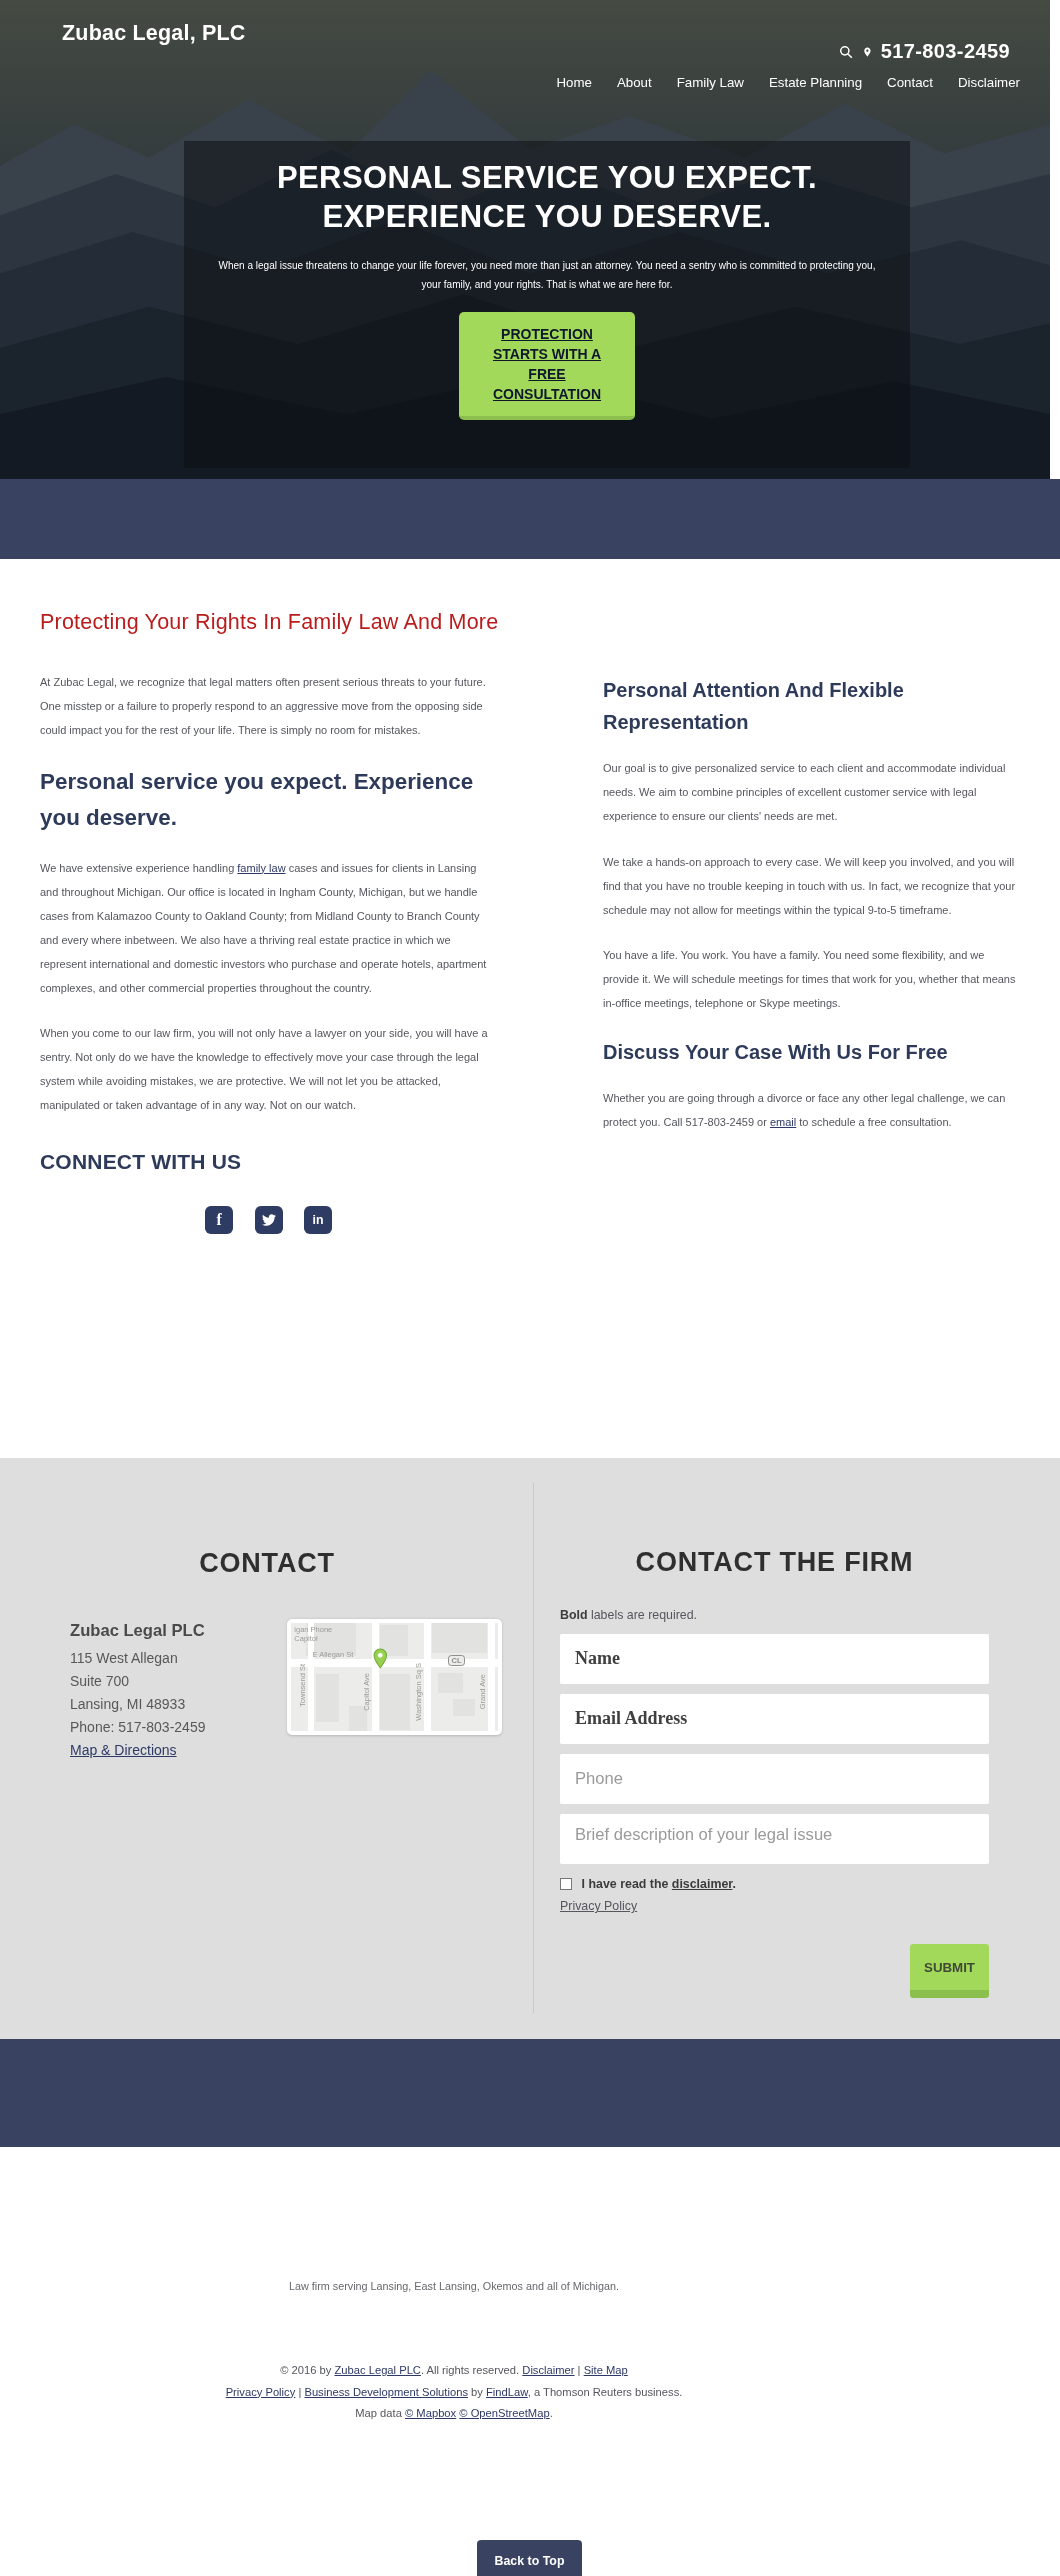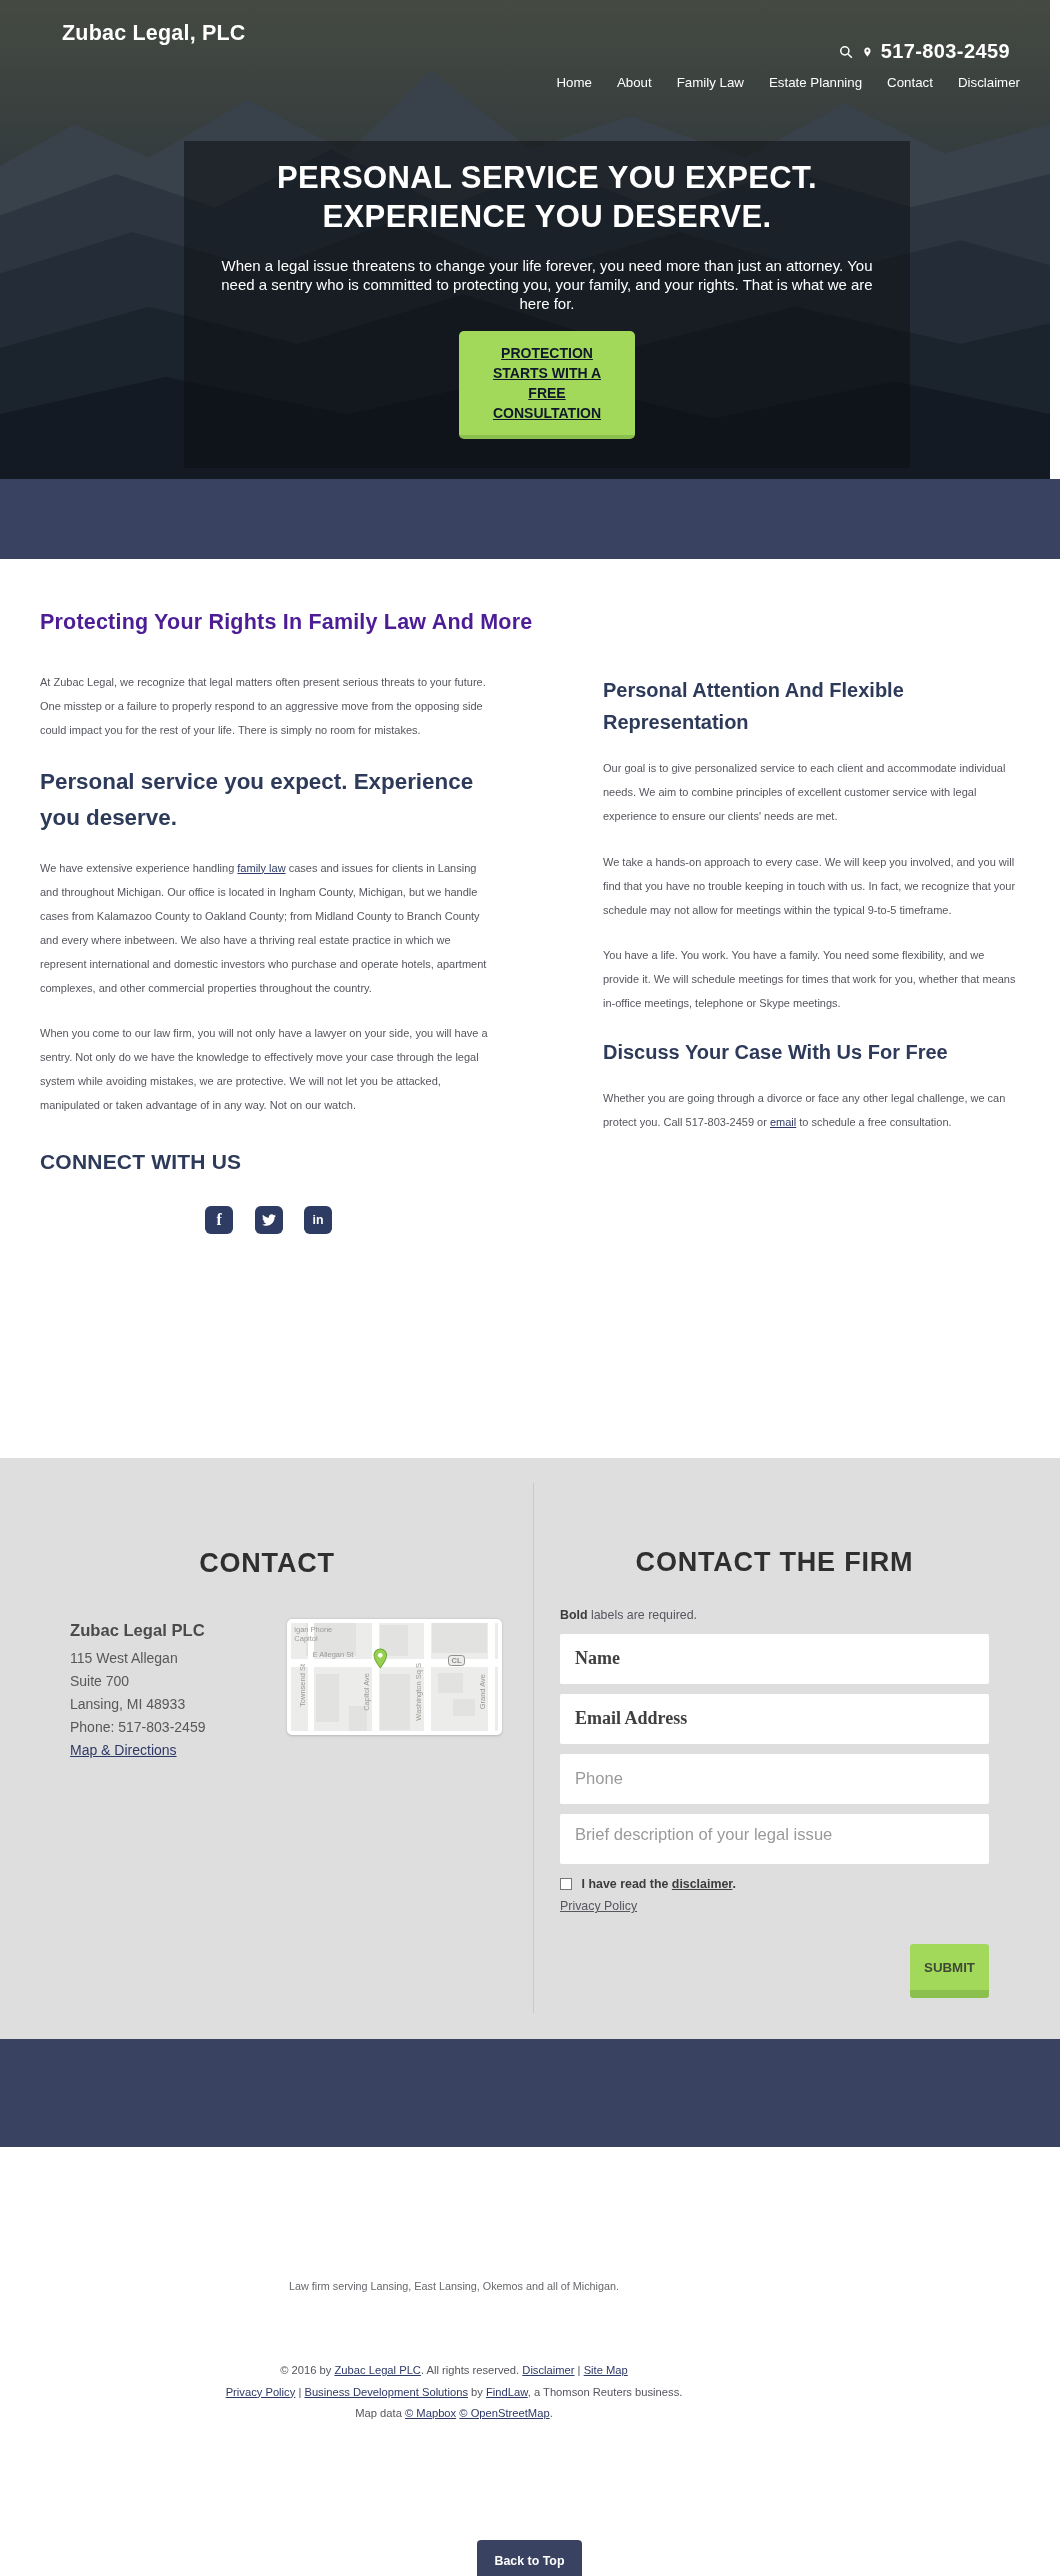--- a/index.html
+++ b/index.html
@@ -13,32 +13,32 @@
   .hero-bg { position:absolute; left:0; top:0; width:1050px; height:479px; }
   .hero-content { position:relative; z-index:2; height:100%;margin-left:22px; }
   .logo { position:absolute; left:40px; top:21px; color:#fff; font-size:21.5px; font-weight:bold; letter-spacing:0.2px; }
   .phone-row { position:absolute; top:40px; right:50px; display:flex; align-items:center; gap:8.3px; color:#fff; }
   .phone-number { font-size:20px; font-weight:bold; letter-spacing:0.4px; }
   .main-nav { position:absolute; top:75px; right:40px; display:flex; gap:25px; }
   .main-nav span { color:#fff; font-size:13.3px; cursor:pointer; }
   .hero-box { position:absolute; left:162px; top:141px; width:726px; height:327px;
               background:rgba(13,16,20,0.55); text-align:center; padding-top:16.6px; }
   .hero-title { color:#fff; font-size:31px; font-weight:bold; line-height:39px; letter-spacing:0.4px; }
-  .hero-sub { color:#fff; font-size:15px; line-height:19px; width:671px; margin:20px auto 0; }
+  .hero-sub { color:#fff; font-size:10px; line-height:19px; width:671px; margin:20px auto 0; }
   .cta-btn { display:inline-block; margin-top:18px; width:176px; background:#a2d95a;
              border:none; border-bottom:4.1px solid #8cc04e; border-radius:5px;
              padding:12.4px 15px; font-family:"Liberation Sans",sans-serif;
              font-size:14px; line-height:20px; font-weight:bold; color:#0f172a; cursor:pointer;text-decoration:underline; }
   .hero-gap { position:absolute; right:0; top:0; width:10px; height:479px; background:#fff; z-index:3; }
 
   .navy-band { width:1060px; height:80px; background:#394260; }
 
   
   .main { width:1060px; background:#fff; padding:51px 40px 58px; height:899px; }
-  .h1 { font-size:21.5px; font-weight:bold; color:#4c1d95; letter-spacing:0.2px; }
+  .h1 { font-size:21.5px; font-weight:normal; color:#b91c1c; letter-spacing:0.2px; }
   .cols { display:flex; margin-top:35px; }
   .col-left { width:457px; }
   .col-right { width:417px; margin-left:106px; }
   .body-p { font-size:11px; line-height:24px; color:#55565e; margin-bottom:21.5px; }
   .h2-navy { color:#2e3a59; font-weight:bold; }
   .col-left .h2-navy { font-size:22.4px; line-height:36px; margin:3.3px 0 20px; }
   .col-right .h2-navy { font-size:20px; line-height:31.5px; margin:5px 0 18px; }
   .text-link { color:#2e3a66; }
   .connect-h { font-size:21px; font-weight:bold; color:#2e3a59; margin-top:33px; letter-spacing:0.2px; }
   .social-row { display:flex; gap:21.5px; justify-content:center; margin-top:31.5px; }

